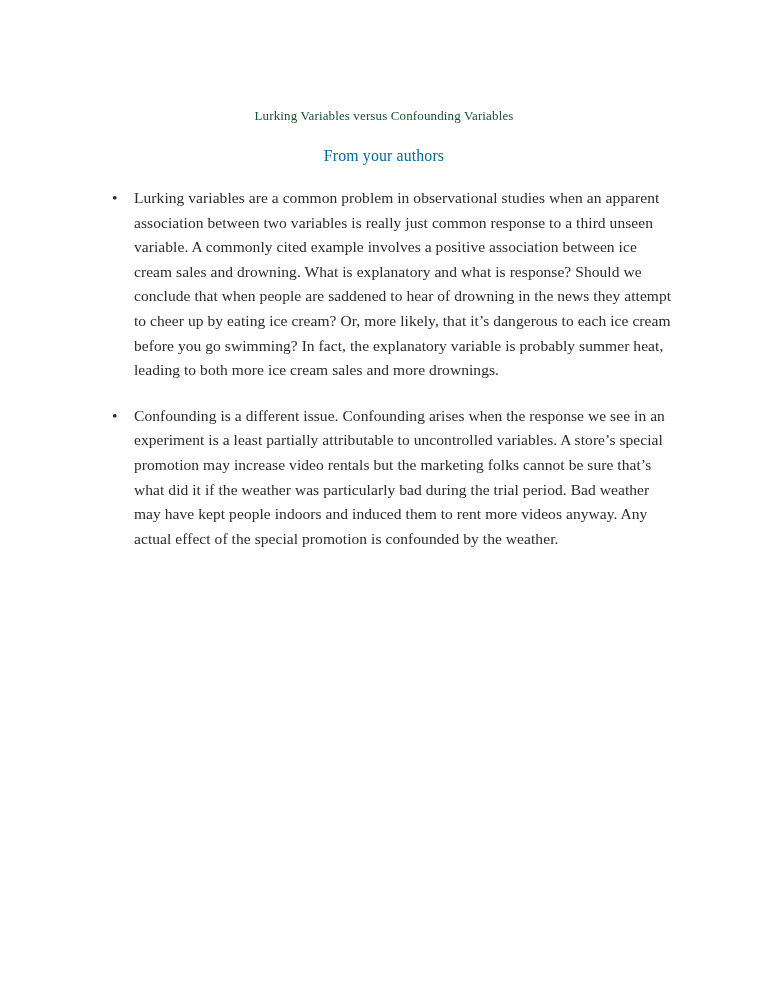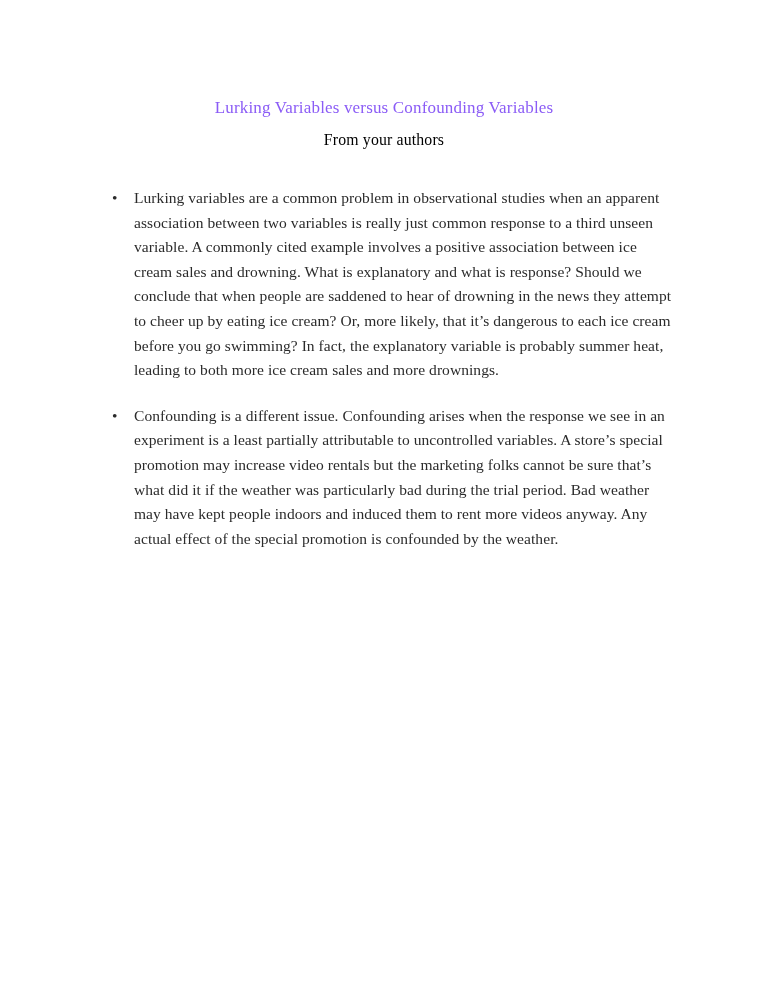--- a/index.html
+++ b/index.html
@@ -28,33 +28,33 @@
   
   .heading-block {
     position: absolute;
     left: 0;
     top: 88px;
     width: 768px;
     text-align: center;
   }
 
   .doc-title {
-    font-size: 17px;
+    font-size: 13px;
     line-height: 24px;
     letter-spacing: 0.01em;
-    color: #8b5cf6;
-    margin: 8px;
+    color: #14532d;
+    margin: 16px;
     font-weight: normal;
   }
 
   .doc-subtitle {
     font-size: 15.8px;
     line-height: 24px;
     letter-spacing: 0.01em;
-    color: #000000;
+    color: #0369a1;
     margin: 8px 0 0 0;
     font-weight: normal;
   }
 
   
   .bullet-list {
     position: absolute;
     left: 112px;
     top: 186px;
     width: 564px;

